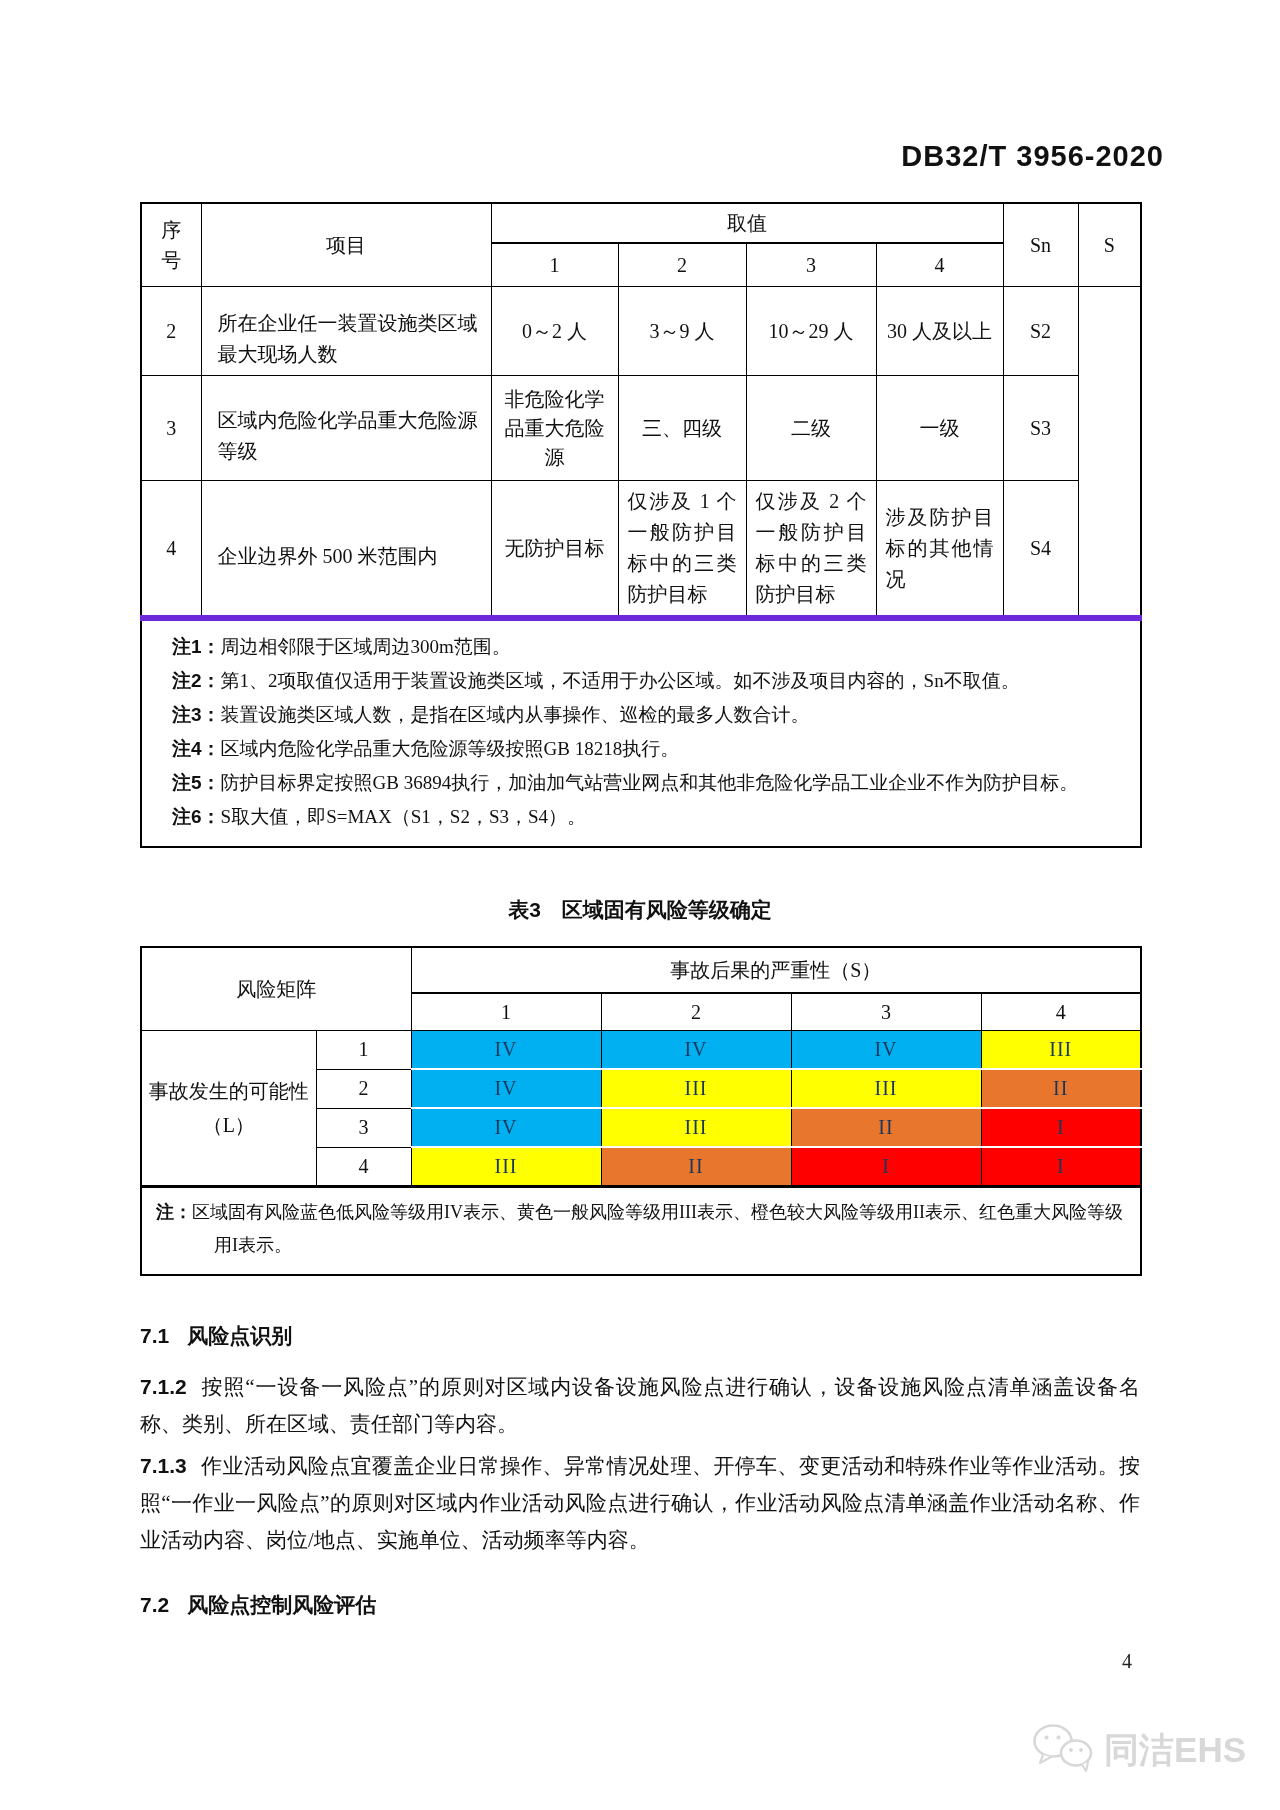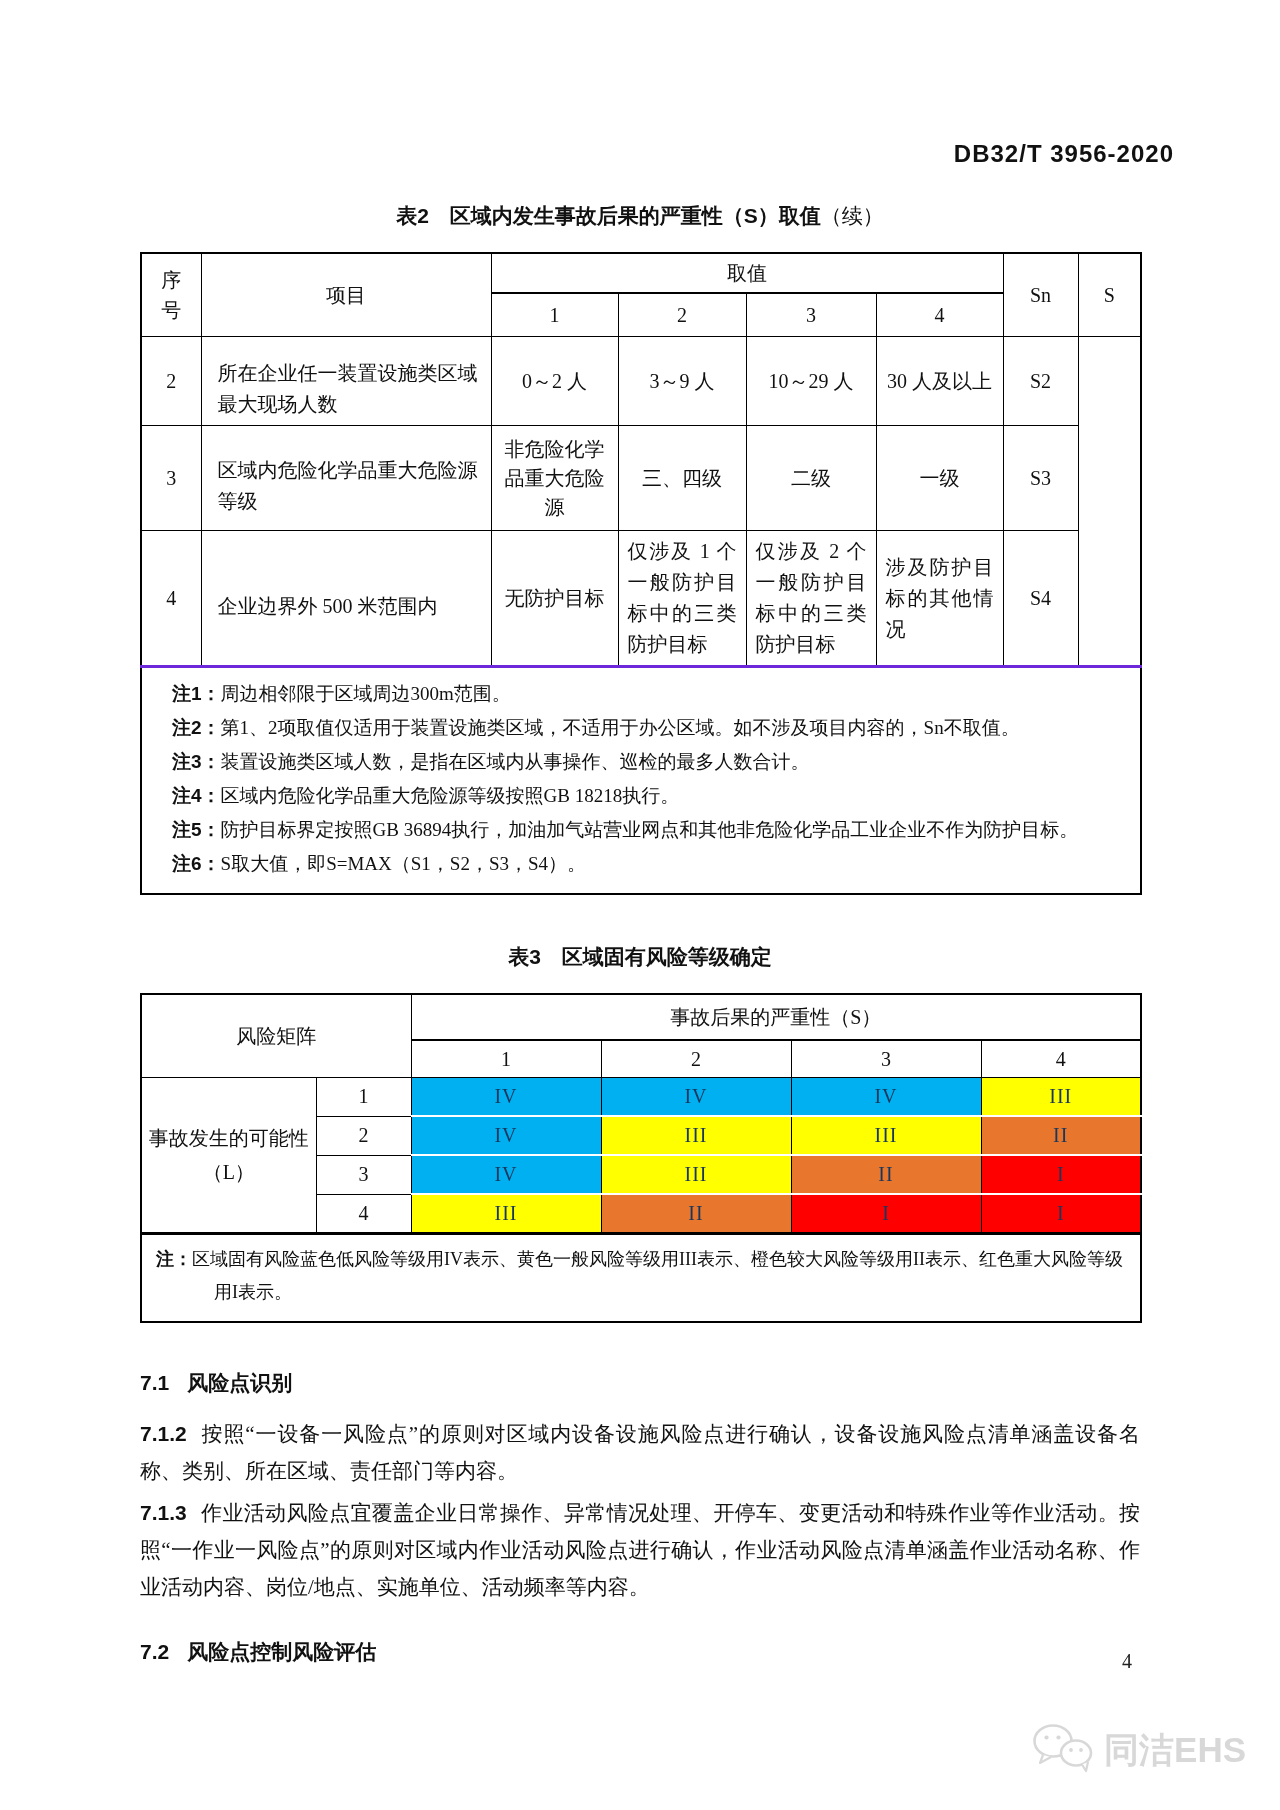--- a/index.html
+++ b/index.html
@@ -1,19 +1,19 @@
 <!DOCTYPE html>
 <html><head>
 <meta charset="utf-8">
 <style>
   html,body{margin:0;padding:0;background:#fff;}
   .page{position:relative;width:1280px;height:1810px;background:#ffffff;overflow:hidden;
         font-family:"Liberation Serif","DejaVu Serif",serif;color:#1a1a1a;}
-  .doc-num{position:absolute;top:140px;right:106px;font-family:"Liberation Sans",sans-serif;
-           font-weight:600;font-size:24px;letter-spacing:1px;color:#111;}
+  .doc-num{position:absolute;top:140px;right:116px;font-family:"Liberation Sans",sans-serif;
+           font-weight:600;font-size:29px;letter-spacing:1px;color:#111;}
   .content{position:absolute;left:140px;top:202px;width:1000px;}
 
   .caption{text-align:center;font-family:"Liberation Sans",sans-serif;font-weight:bold;
            font-size:21px;margin:0 0 22px 0;color:#111;}
   .caption .suffix{font-weight:normal;font-family:"Liberation Serif",serif;}
 
   table{border-collapse:collapse;width:1000px;table-layout:fixed;
         font-family:"Liberation Serif","DejaVu Serif",serif;font-size:20px;color:#111;}
   table.bordered{border:2px solid #000;}
   table.bordered td{border:1px solid #000;text-align:center;vertical-align:middle;padding:2px 4px;}
@@ -22,21 +22,21 @@
   .t2 tr.h1 td{height:34px;}
   .t2 tr.h2 td{height:38px;}
   .t2 tr.r2 td{height:64px;}
   .t2 tr.r3 td{height:80px;}
   .t2 tr.r4 td{height:110px;}
   .t2 .seq-h{white-space:pre-line;line-height:30px;}
   .t2 .item-cell{text-align:left;padding:20px 6px 4px 16px;line-height:31px;}
   .t2 .wrap-c{line-height:29px;padding:4px 8px;}
   .t2 .wrap-j{text-align:justify;text-align-last:left;line-height:31px;padding:4px 9px;}
   .t2 .thick-b{border-bottom:2px solid #000 !important;}
-  .t2 tr.notes-row td{border-top:3px solid #6d28d9;padding:9px 0 12px 0;}
+  .t2 tr.notes-row td{border-top:6px solid #6d28d9;padding:9px 0 12px 0;}
   .note-line{text-align:left;padding-left:30px;font-size:19px;line-height:34px;color:#111;}
   .note-label{font-family:"Liberation Sans",sans-serif;font-weight:bold;}
 
   
   .t3 tr.h1 td{height:40px;}
   .t3 tr.h2 td{height:32px;}
   .t3 tr.mrow td{height:33px;}
   .t3 .thick-b{border-bottom:2px solid #000 !important;}
   .t3 .l-label{line-height:34px;}
   .mcell{font-family:"Liberation Serif",serif;color:#17375E;font-size:20px;letter-spacing:1px;
@@ -66,23 +66,20 @@
 </style>
 </head>
 <body>
 
 <div class="page">
 
   <div class="doc-num">DB32/T 3956-2020</div>
 
   <div class="content">
 
-    <div class="caption">
-      <span>表2　区域内发生事故后果的严重性（S）取值</span><span class="suffix">（续）</span>
-    </div>
 
     <table class="bordered t2">
       <colgroup>
         <col style="width:60px">
           <col style="width:290px">
           <col style="width:127px">
           <col style="width:128px">
         <col style="width:130px">
           <col style="width:127px">
           <col style="width:75px">

